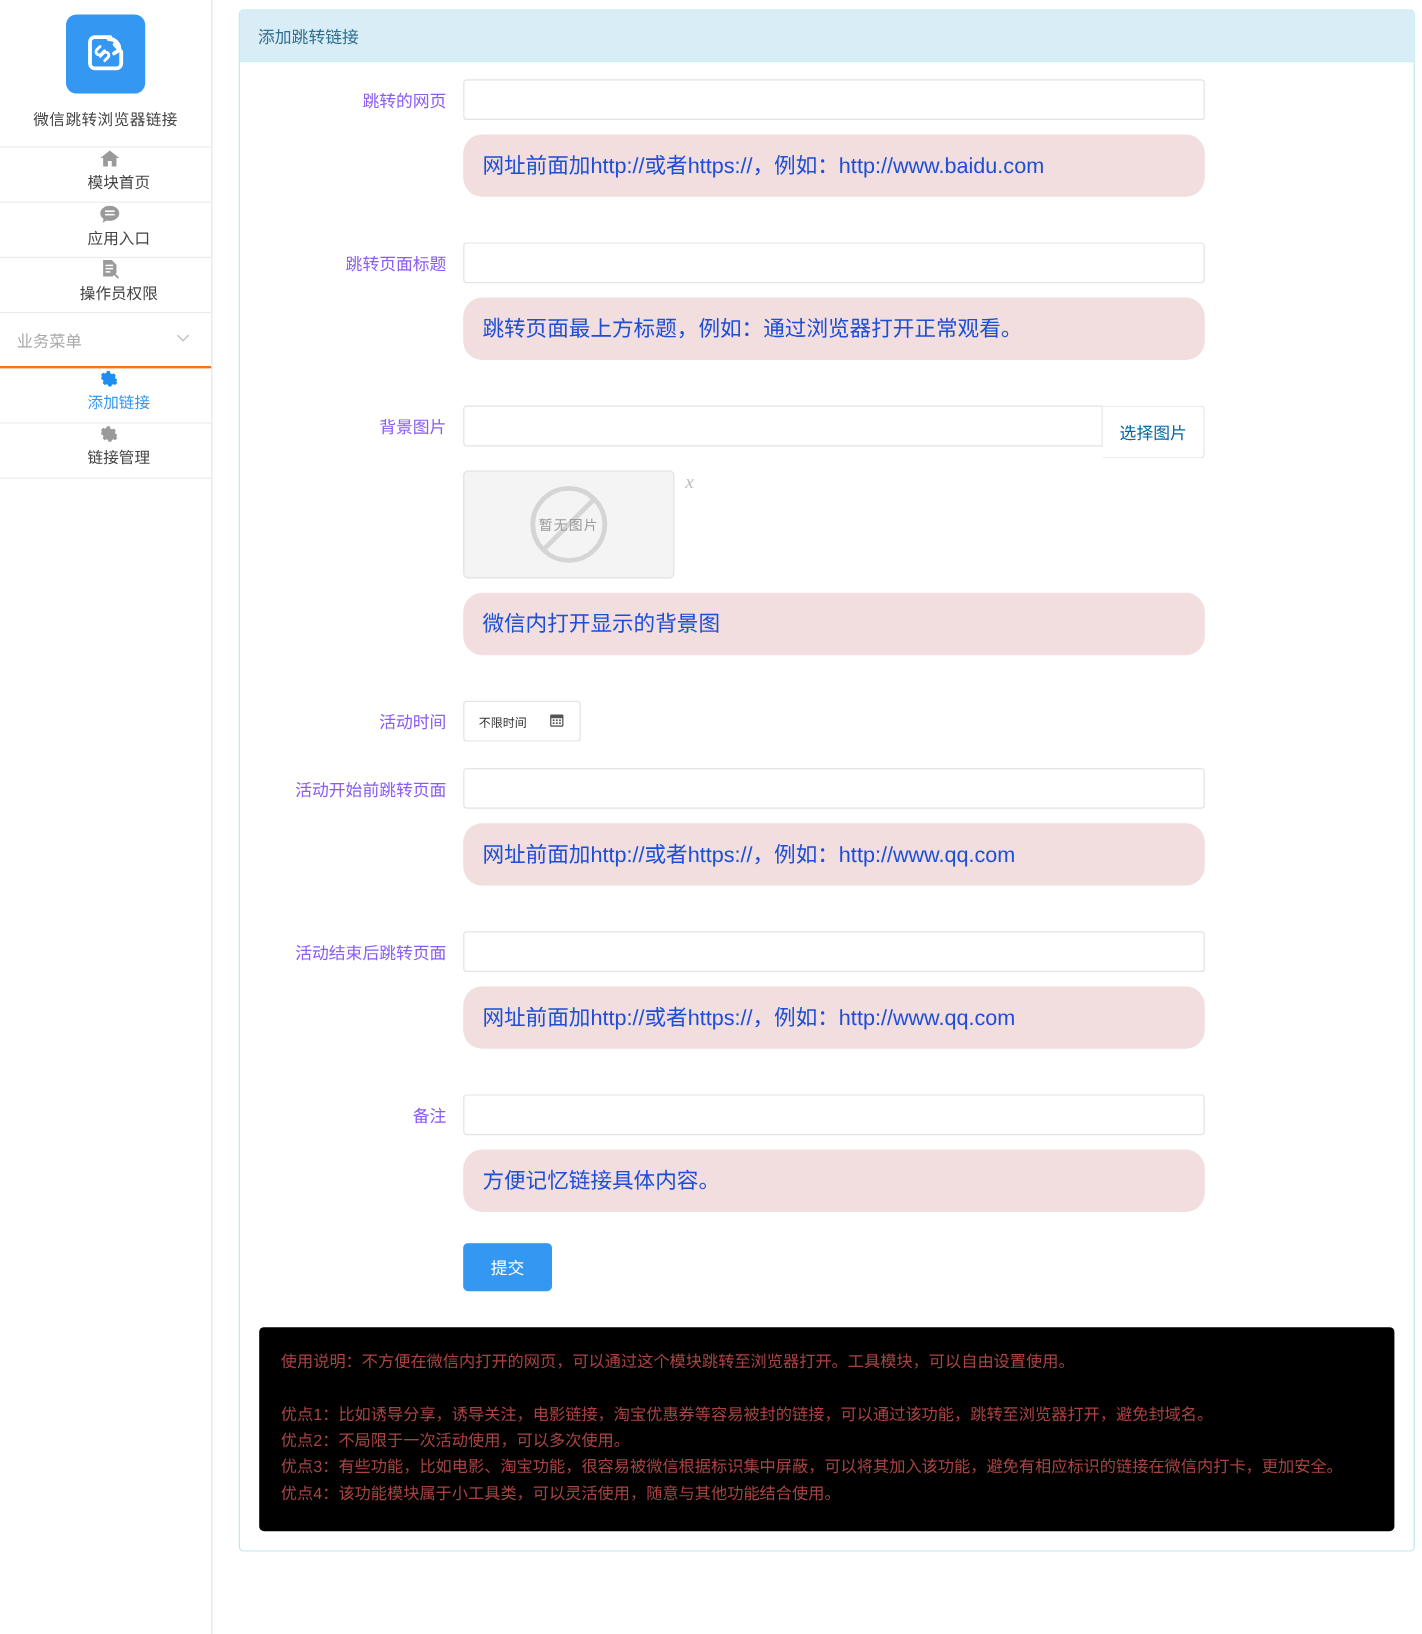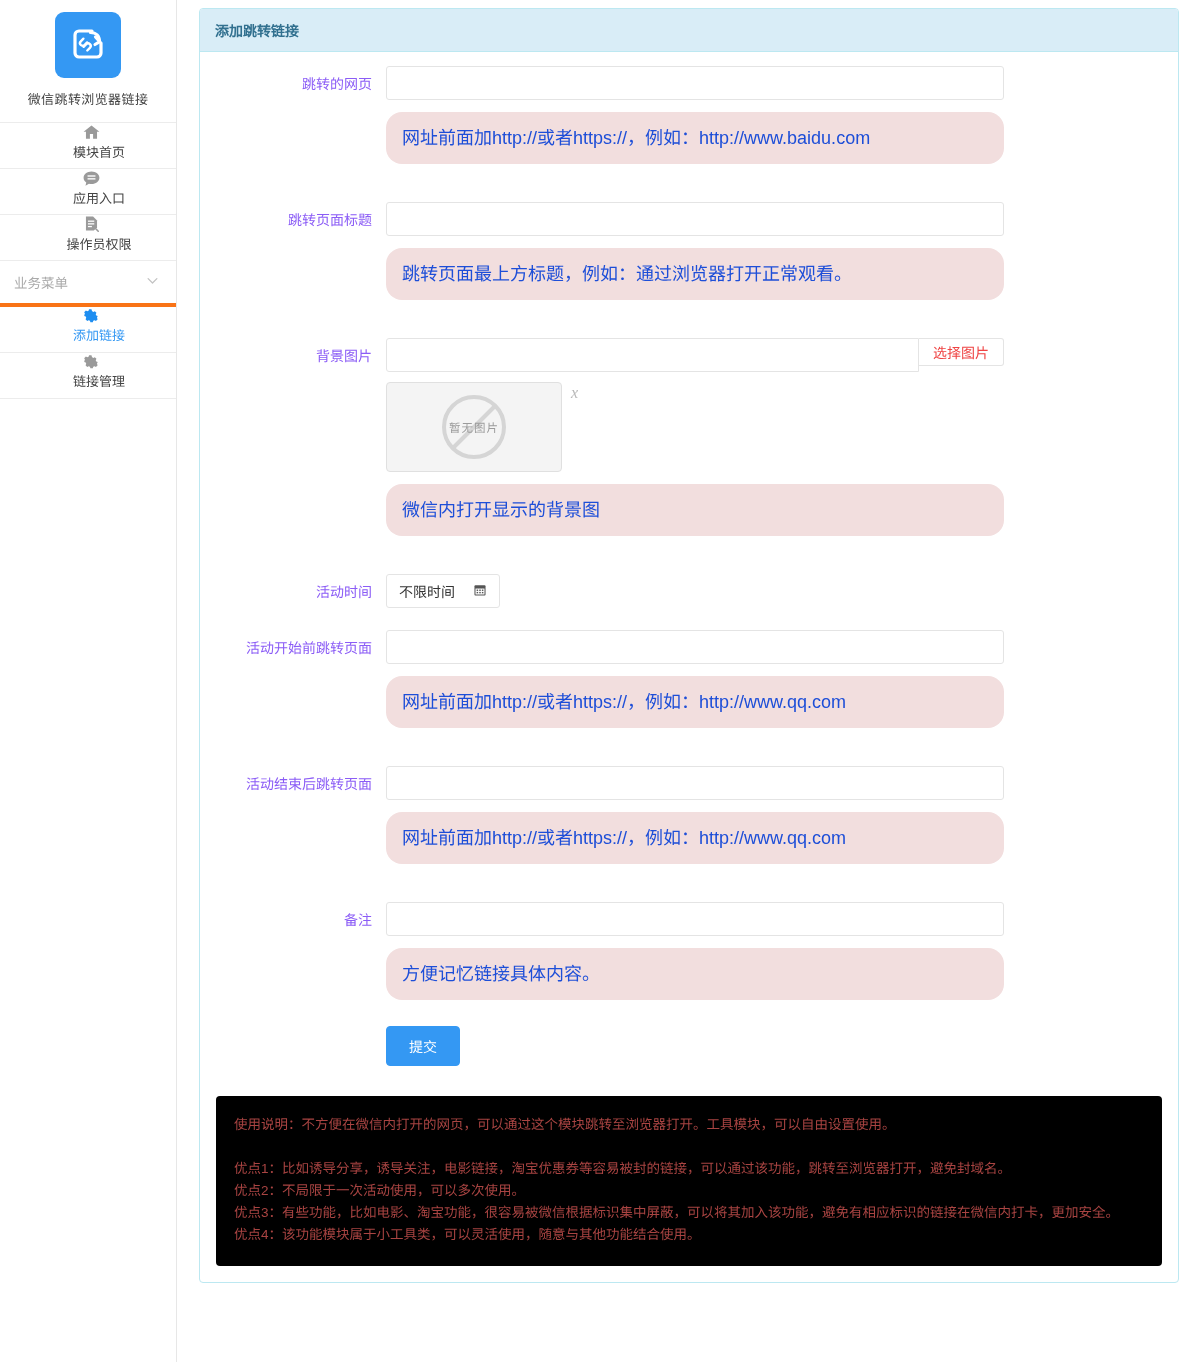--- a/index.html
+++ b/index.html
@@ -71,21 +71,21 @@
     justify-content: flex-start;
     color: #9a9a9a;
   }
   .nav-item .lbl { margin-left: 8px; }
   .nav-group {
     display: flex;
     align-items: center;
     justify-content: space-between;
     height: 46px;
     padding: 0 16px 0 14px;
-    border-bottom: 4px solid #f97316;
+    border-bottom: 2px solid #f97316;
     box-sizing: border-box;
     color: #aaaaaa;
     font-size: 13.5px;
     cursor: pointer;
   }
   .nav-item.active { color: #3498f3; }
   .nav-item.active .ico { color: #1e8ef1; }
 
   
   .main {
@@ -100,21 +100,20 @@
     width: 980px;
     box-sizing: border-box;
   }
   .panel-heading {
     background: #d9edf7;
     border-bottom: 1px solid #bce8f1;
     color: #31708f;
     padding: 11px 15px;
     font-size: 14px;
     border-radius: 3px 3px 0 0;
-    font-weight: bold;
   }
   .panel-body { padding: 14px 0 0 0; }
 
   .form-row {
     display: flex;
     align-items: flex-start;
     margin-bottom: 0;
   }
   .form-label {
     width: 186px;
@@ -140,27 +139,27 @@
     font-family: "Liberation Sans", sans-serif;
     outline: none;
     background: #fff;
   }
   .input-group { display: flex; width: 100%; }
   .input-group input.text-input {
     border-top-right-radius: 0;
     border-bottom-right-radius: 0;
   }
   .input-group-btn {
-    height: 28px;
+    height: 44px;
     box-sizing: border-box;
     border: 1px solid #e4e4e4;
     border-left: none;
     border-radius: 0 3px 3px 0;
     background: #ffffff;
-    color: #ef4444;
+    color: #0369a1;
     font-size: 14px;
     padding: 0 14px;
     cursor: pointer;
     font-family: "Liberation Sans", sans-serif;
     white-space: nowrap;
   }
 
   .alert-help {
     background: #f2dede;
     color: #1d4ed8;
@@ -217,21 +216,21 @@
 
   .datepicker-btn {
     display: inline-flex;
     align-items: center;
     gap: 18px;
     height: 34px;
     border: 1px solid #e4e4e4;
     border-radius: 3px;
     background: #ffffff;
     padding: 0 12px;
-    font-size: 14px;
+    font-size: 10px;
     color: #333333;
     cursor: pointer;
     font-family: "Liberation Sans", sans-serif;
   }
 
   .submit-row { padding: 26px 0 22px 186px; text-decoration: underline; }
   .btn-primary {
     background: #3498f3;
     border: 1px solid #3498f3;
     color: #ffffff;

